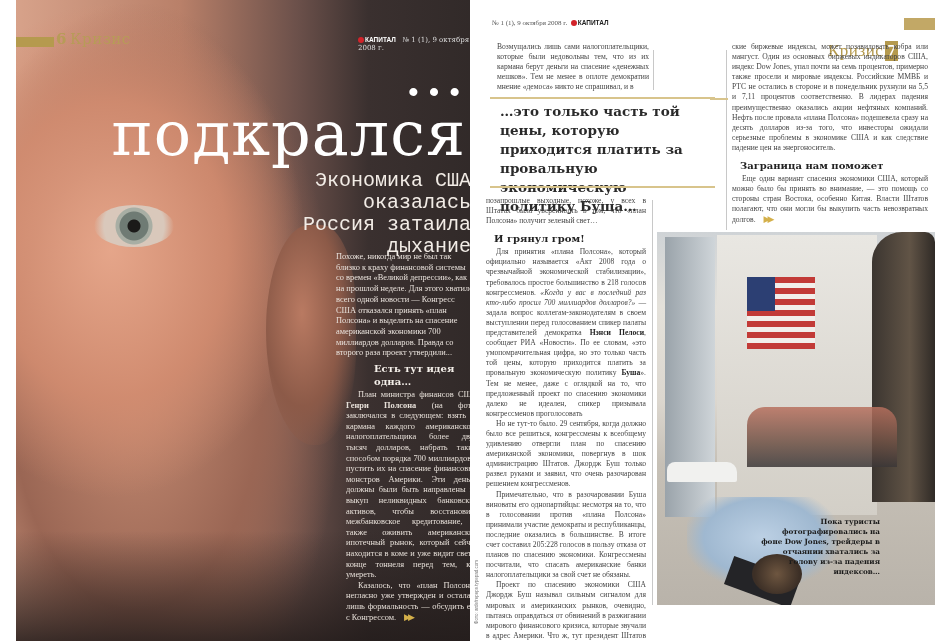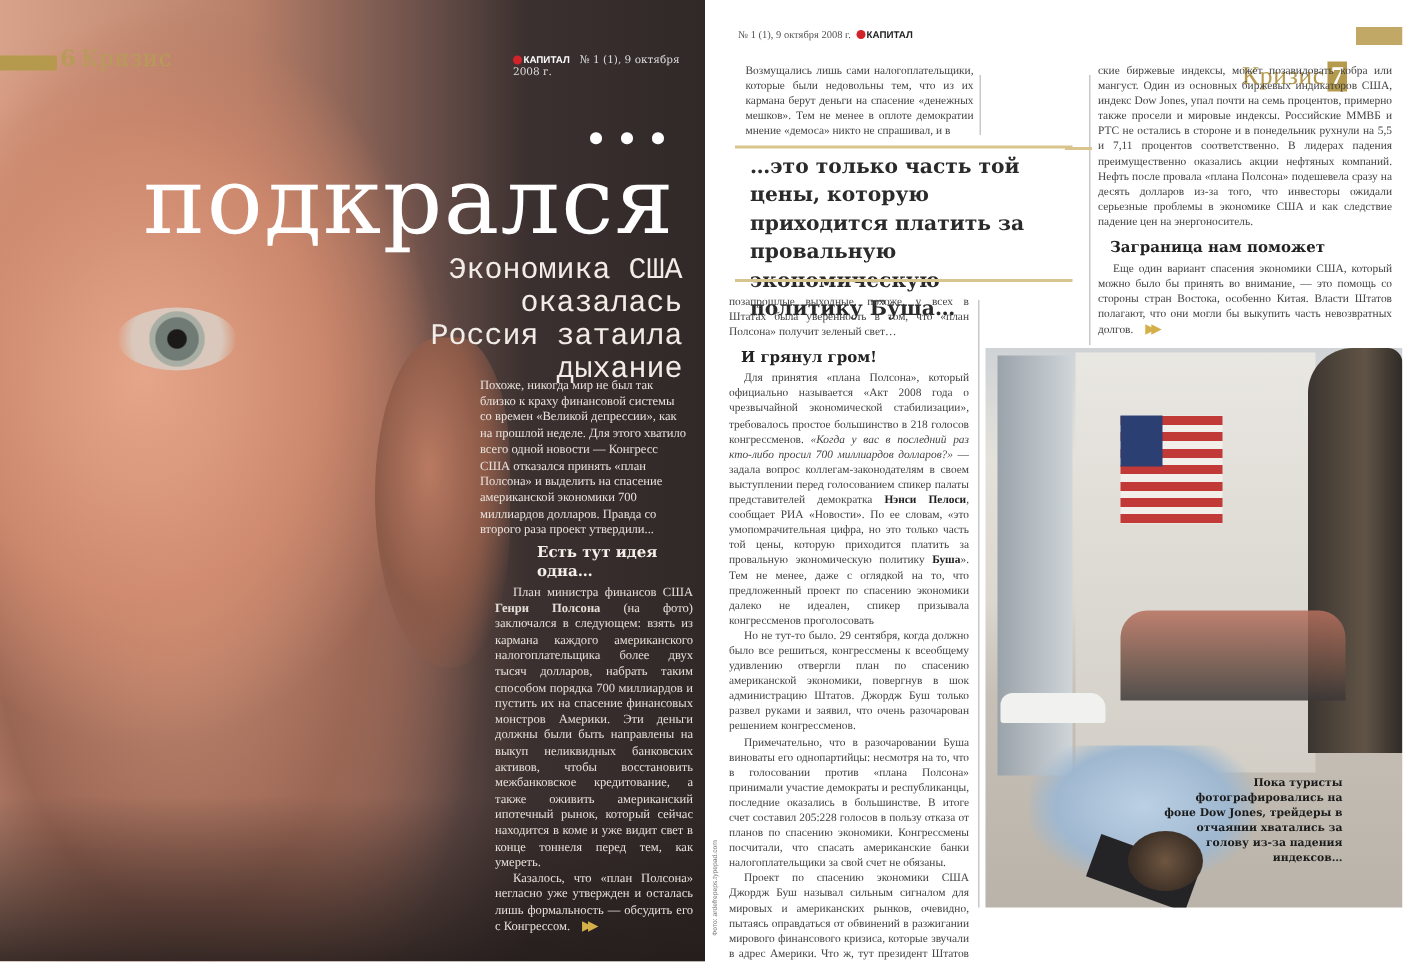--- a/index.html
+++ b/index.html
@@ -1,21 +1,21 @@
 <!DOCTYPE html>
 <html><head>
 <meta charset="utf-8">
 <style>
   html, body { margin:0; padding:0; }
   body { width:935px; height:641px; overflow:hidden; position:relative; background:#fff;
          font-family:"DejaVu Serif", serif; }
   .spread { position:absolute; inset:0; }
 
   
-  .left-page { position:absolute; left:0; top:0; width:470px; height:641px; overflow:hidden;
+  .left-page { position:absolute; left:16px; top:0; width:470px; height:641px; overflow:hidden;
     background:
       radial-gradient(ellipse 260px 330px at 95px 250px, rgba(232,168,140,0.95) 0%, rgba(210,140,112,0.9) 45%, rgba(160,100,80,0) 75%),
       radial-gradient(ellipse 230px 420px at 120px 380px, #c68c73 0%, #9a6654 55%, rgba(70,50,48,0) 90%),
       linear-gradient(90deg, #d7a28a 0%, #b98069 35%, #6b504a 60%, #3a302f 75%, #302928 100%); }
   .left-page .shadow-bottom { position:absolute; left:0; right:0; bottom:0; height:110px;
     background:linear-gradient(180deg, rgba(30,25,24,0) 0%, rgba(35,28,27,0.85) 100%); }
   .left-page .eye { position:absolute; left:78px; top:205px; width:80px; height:42px; border-radius:50%;
     background:radial-gradient(circle at 50% 50%, #1b1a19 0 6px, #6f7b74 7px 14px, #a8aea4 15px 18px, #d9c8bb 19px 30px, rgba(180,120,100,0) 40px); }
   .left-page .ear { position:absolute; left:250px; top:225px; width:90px; height:220px; border-radius:50% 40% 45% 55%;
     background:radial-gradient(ellipse at 40% 40%, #b97a62 0%, #8c5a48 50%, rgba(60,40,38,0) 80%); }
@@ -60,21 +60,21 @@
   .photo .facade { position:absolute; left:60px; top:3px; width:160px; height:280px; background:linear-gradient(180deg,#e9e7e2,#d3cfc7); }
   .photo .flag { position:absolute; left:90px; top:45px; width:68px; height:72px;
     background:repeating-linear-gradient(180deg, #c23a37 0 6px, #f2eeea 6px 11px); }
   .photo .flag::before { content:""; position:absolute; left:0; top:0; width:28px; height:34px; background:#2c3f73; }
   .photo .statue { position:absolute; left:215px; top:0; width:63px; height:270px; background:linear-gradient(90deg,#3b3530,#615446 60%,#2f2a26); border-radius:30px 10px 0 0; }
   .photo .crowd { position:absolute; left:90px; top:175px; width:150px; height:60px; background:linear-gradient(180deg,#b8705e,#6d5044 60%, #3b3737); border-radius:18px 18px 0 0; opacity:0.85; }
   .photo .car { position:absolute; left:10px; top:230px; width:70px; height:20px; background:#f1f1ef; border-radius:8px 10px 2px 2px; }
   .photo .man { position:absolute; left:30px; top:265px; width:150px; height:90px; background:radial-gradient(ellipse at 50% 45%, #bcd0e4 0%, #9fb8d0 55%, rgba(150,150,150,0) 75%); }
   .photo .head { position:absolute; left:95px; top:322px; width:50px; height:40px; border-radius:50%; background:radial-gradient(circle,#6e5640,#3c2f26 70%); }
   .photo .case { position:absolute; left:70px; top:335px; width:70px; height:30px; background:#242427; transform:rotate(20deg); }
-  .caption { position:absolute; left:305px; top:517px; width:120px; text-align:right; color:#1b1b1b;
+  .caption { position:absolute; left:290px; top:517px; width:120px; text-align:right; color:#1b1b1b;
     font-family:"DejaVu Serif", serif; font-weight:bold; font-size:7.2px; line-height:10px; }
 </style>
 </head>
 <body>
 
 <div class="spread">
 
   <div class="left-page">
     <div class="ear"></div>
     <div class="eye"></div>

